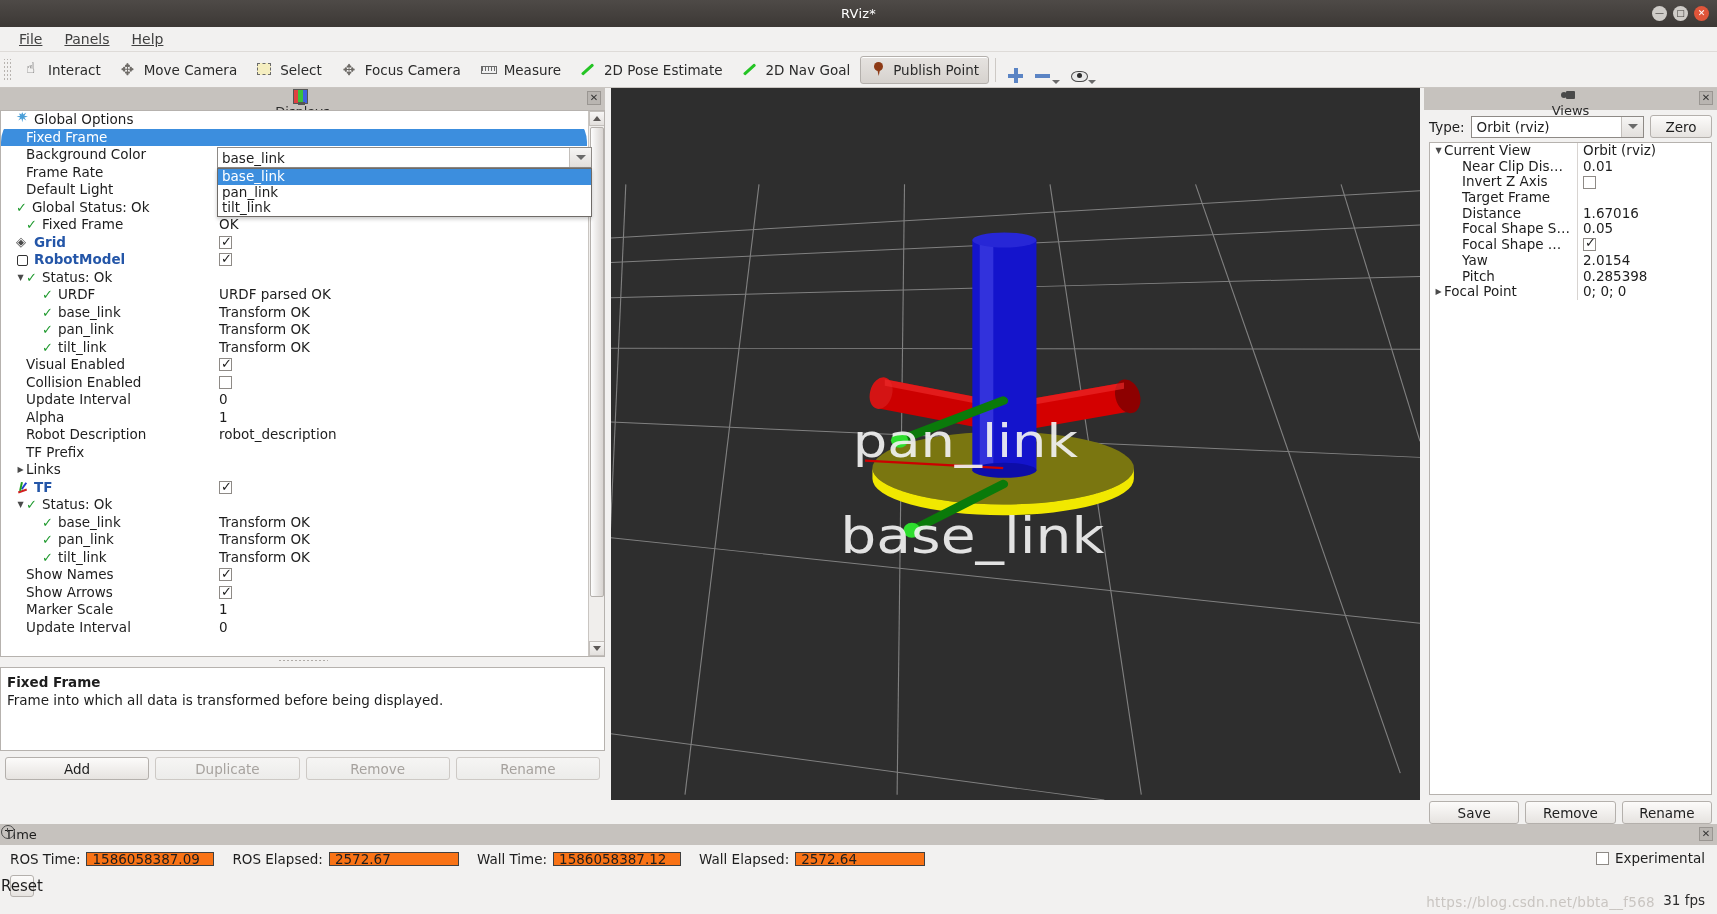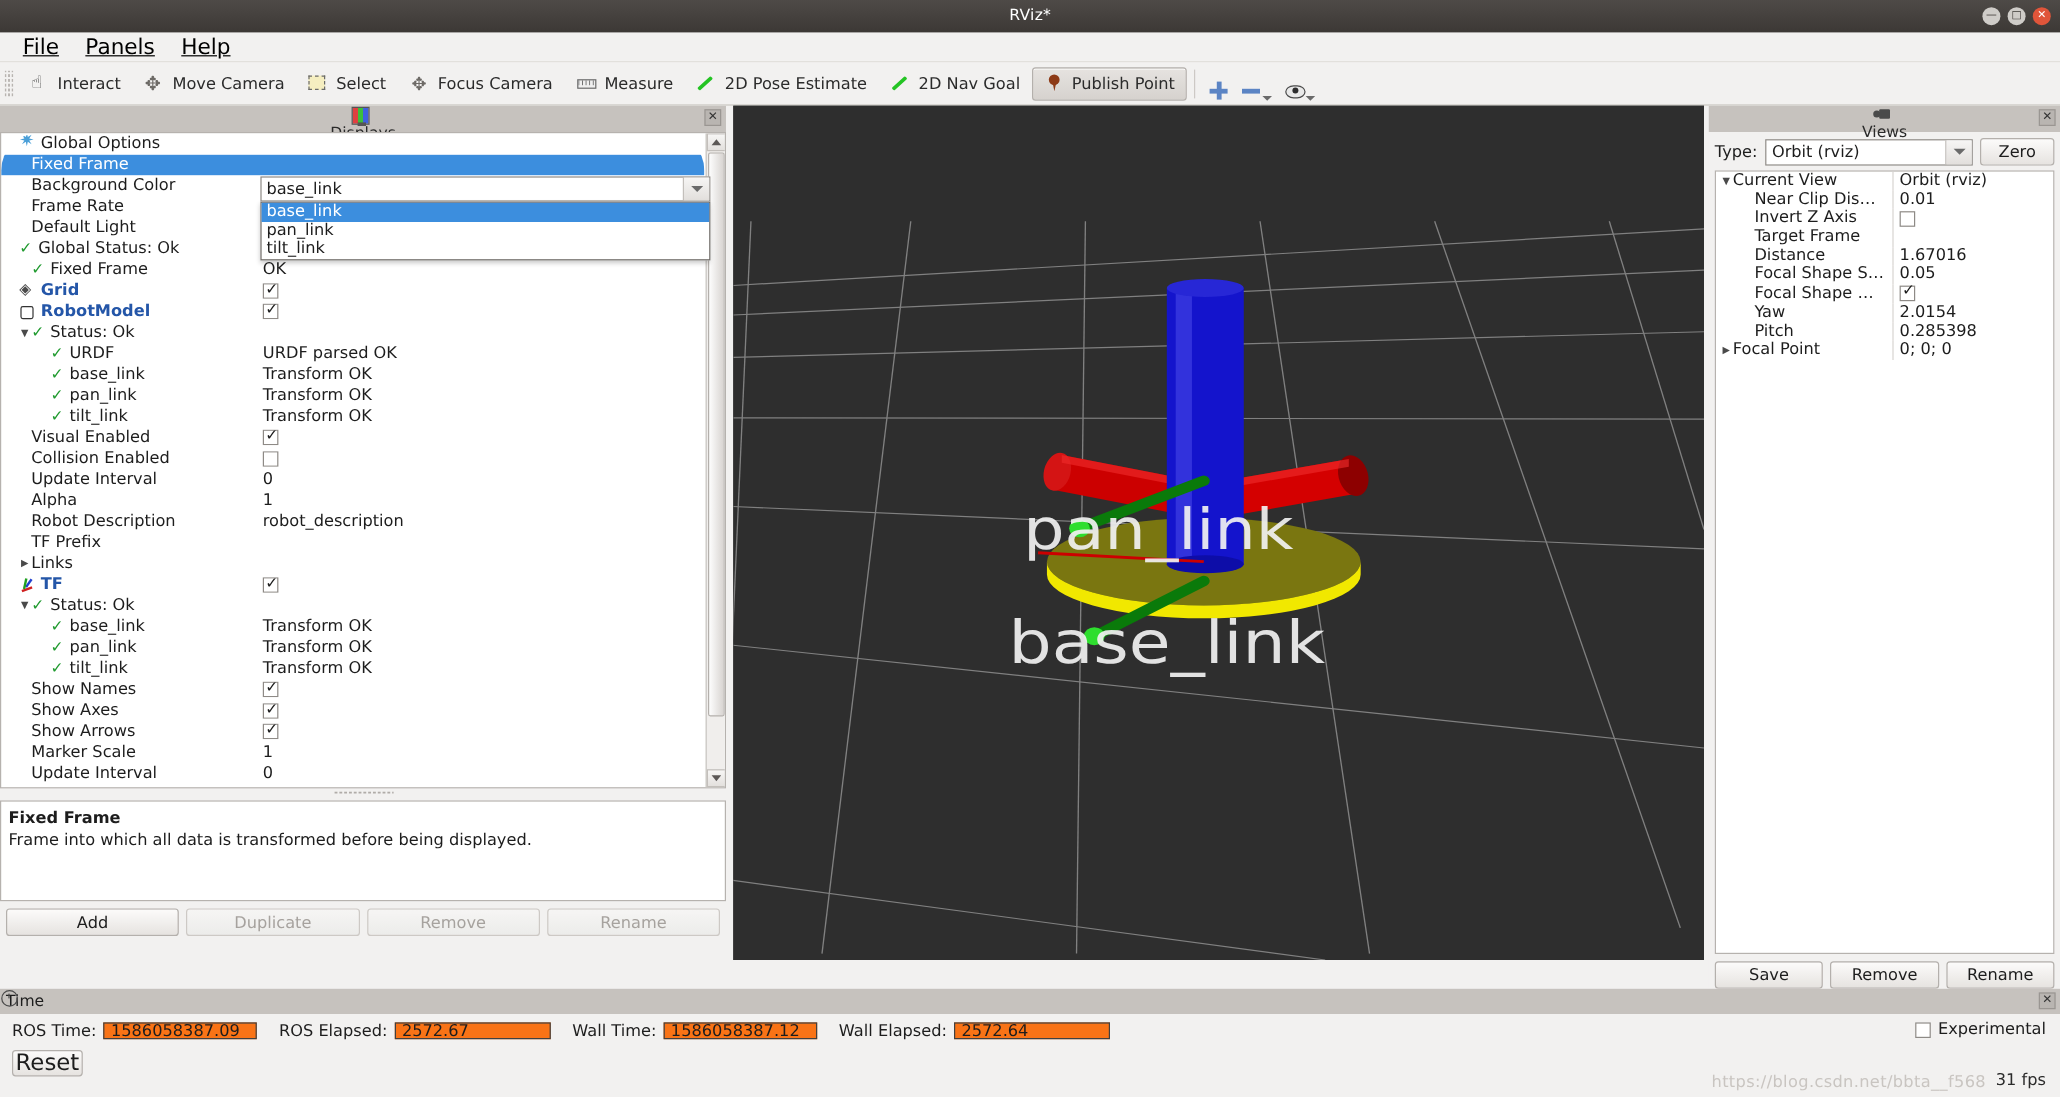--- a/index.html
+++ b/index.html
@@ -23,21 +23,21 @@
   .win-btns{ position:absolute; right:8px; top:0; height:27px; display:flex; align-items:center; gap:6px; }
   .wb{ width:15px; height:15px; border-radius:50%; display:flex; align-items:center; justify-content:center;
        font-size:9px; color:#3c3835; background:#cfccc8; line-height:1; }
   .wb.close{ background:#e0553a; color:#fff; }
 
   
   .menubar{
     height:25px; background:#f2f1f0; display:flex; align-items:center;
     padding-left:8px; gap:0px; border-bottom:1px solid #dedbd8;
   }
-  .menu-item{ padding:2px 11px; font-size:18px; color:#000000; }
+  .menu-item{ padding:2px 11px; font-size:14px; color:#404040; }
   .menu-item u{ text-decoration:underline; }
 
   
   .toolbar{
     height:36px; background:#f2f1f0; display:flex; align-items:center;
     padding-left:4px; border-bottom:1px solid #c9c5c1; gap:0;
   }
   .grip{ width:7px; height:22px; margin-right:4px;
     background-image:radial-gradient(#b8b4b0 1px, transparent 1px);
     background-size:3px 4px; background-position:2px 2px; }
@@ -222,21 +222,21 @@
   .vname.ind0{ padding-left:3px; }
 
   
   .timepanel{ position:absolute; left:0; right:0; bottom:0; height:90px; background:#f2f1f0; }
   .time-title{ height:21px; background:#c6c2be; display:flex; align-items:center; padding:0 5px;
      font-size:13px; position:relative; }
   .time-fields{ display:flex; align-items:center; gap:0; padding:6px 8px 0 10px; }
   .tf-lbl{ font-size:13.5px; margin-right:6px; }
   .tf-inp{ height:14px; background:#f97316; border:1px solid #404040; font-size:13.5px;
      display:flex; align-items:center; padding-left:5px; margin-right:18px; }
-  .reset-btn{ margin:8px 0 0 10px; width:59px; height:22px; font-size:19px;
+  .reset-btn{ margin:8px 0 0 10px; width:24px; height:22px; font-size:15px;
      display:flex; align-items:center; justify-content:center;
      background:linear-gradient(to bottom,#fcfbfa,#e6e3e0); border:1px solid #b4b0ac; border-radius:3px;}
   .exp-row{ position:absolute; right:12px; top:26px; display:flex; align-items:center; gap:6px; font-size:13.5px;}
   .fps{ position:absolute; right:12px; bottom:6px; font-size:13.5px; color:#2b2b2b; }
   .watermark{ position:absolute; right:62px; bottom:4px; font-size:13.5px; color:#c9c5c1; letter-spacing:.3px; }
 
   
   svg.scene{ display:block; width:100%; height:100%; }
 </style>
 </head>
@@ -563,29 +563,20 @@
               <span class="">tilt_link</span>
             </div>
             <div class="tval">
               <span>Transform OK</span>
             </div>
           </div>
           <div class="trow">
             <div class="tname ind1">
               <span class="twist none"></span>
               <span class="">Show Names</span>
-            </div>
-            <div class="tval">
-              <span class="chk on"></span>
-            </div>
-          </div>
-          <div class="trow">
-            <div class="tname ind1">
-              <span class="twist none"></span>
-              <span class="">Show Axes</span>
             </div>
             <div class="tval">
               <span class="chk on"></span>
             </div>
           </div>
           <div class="trow">
             <div class="tname ind1">
               <span class="twist none"></span>
               <span class="">Show Arrows</span>
             </div>

